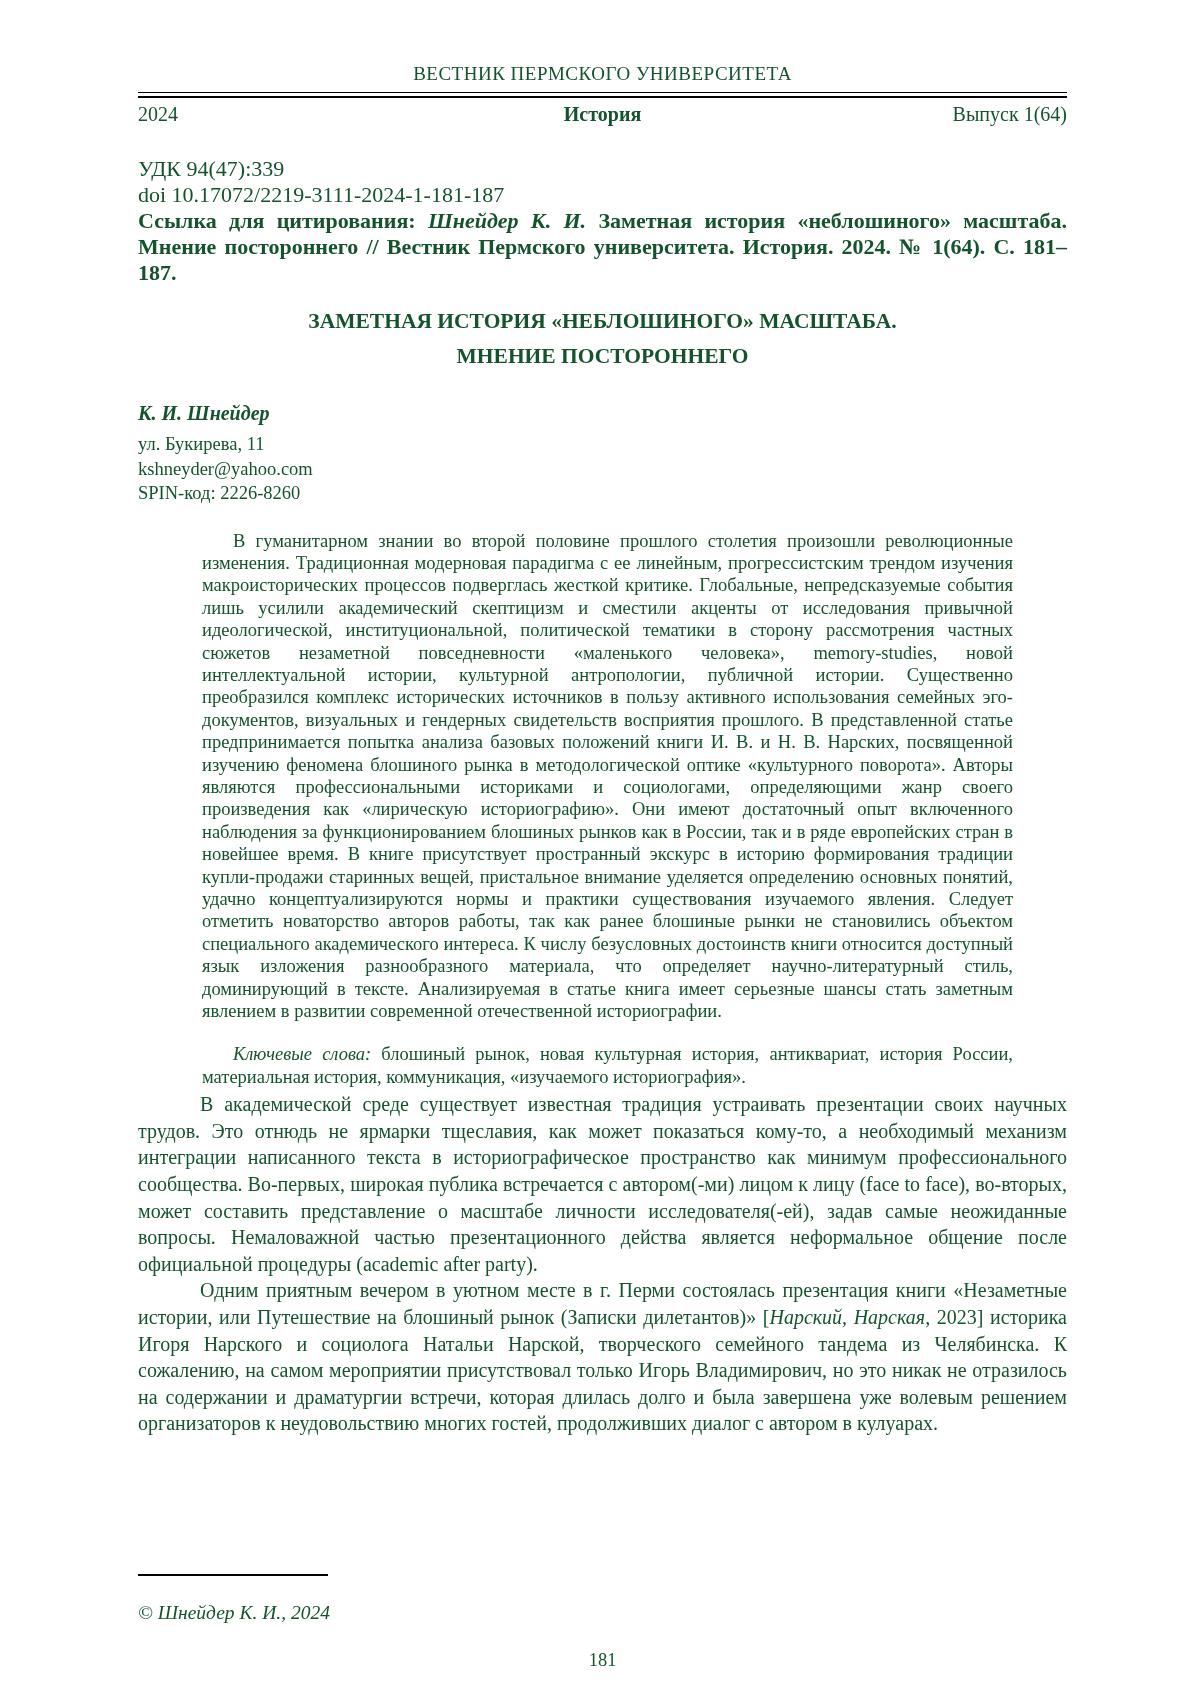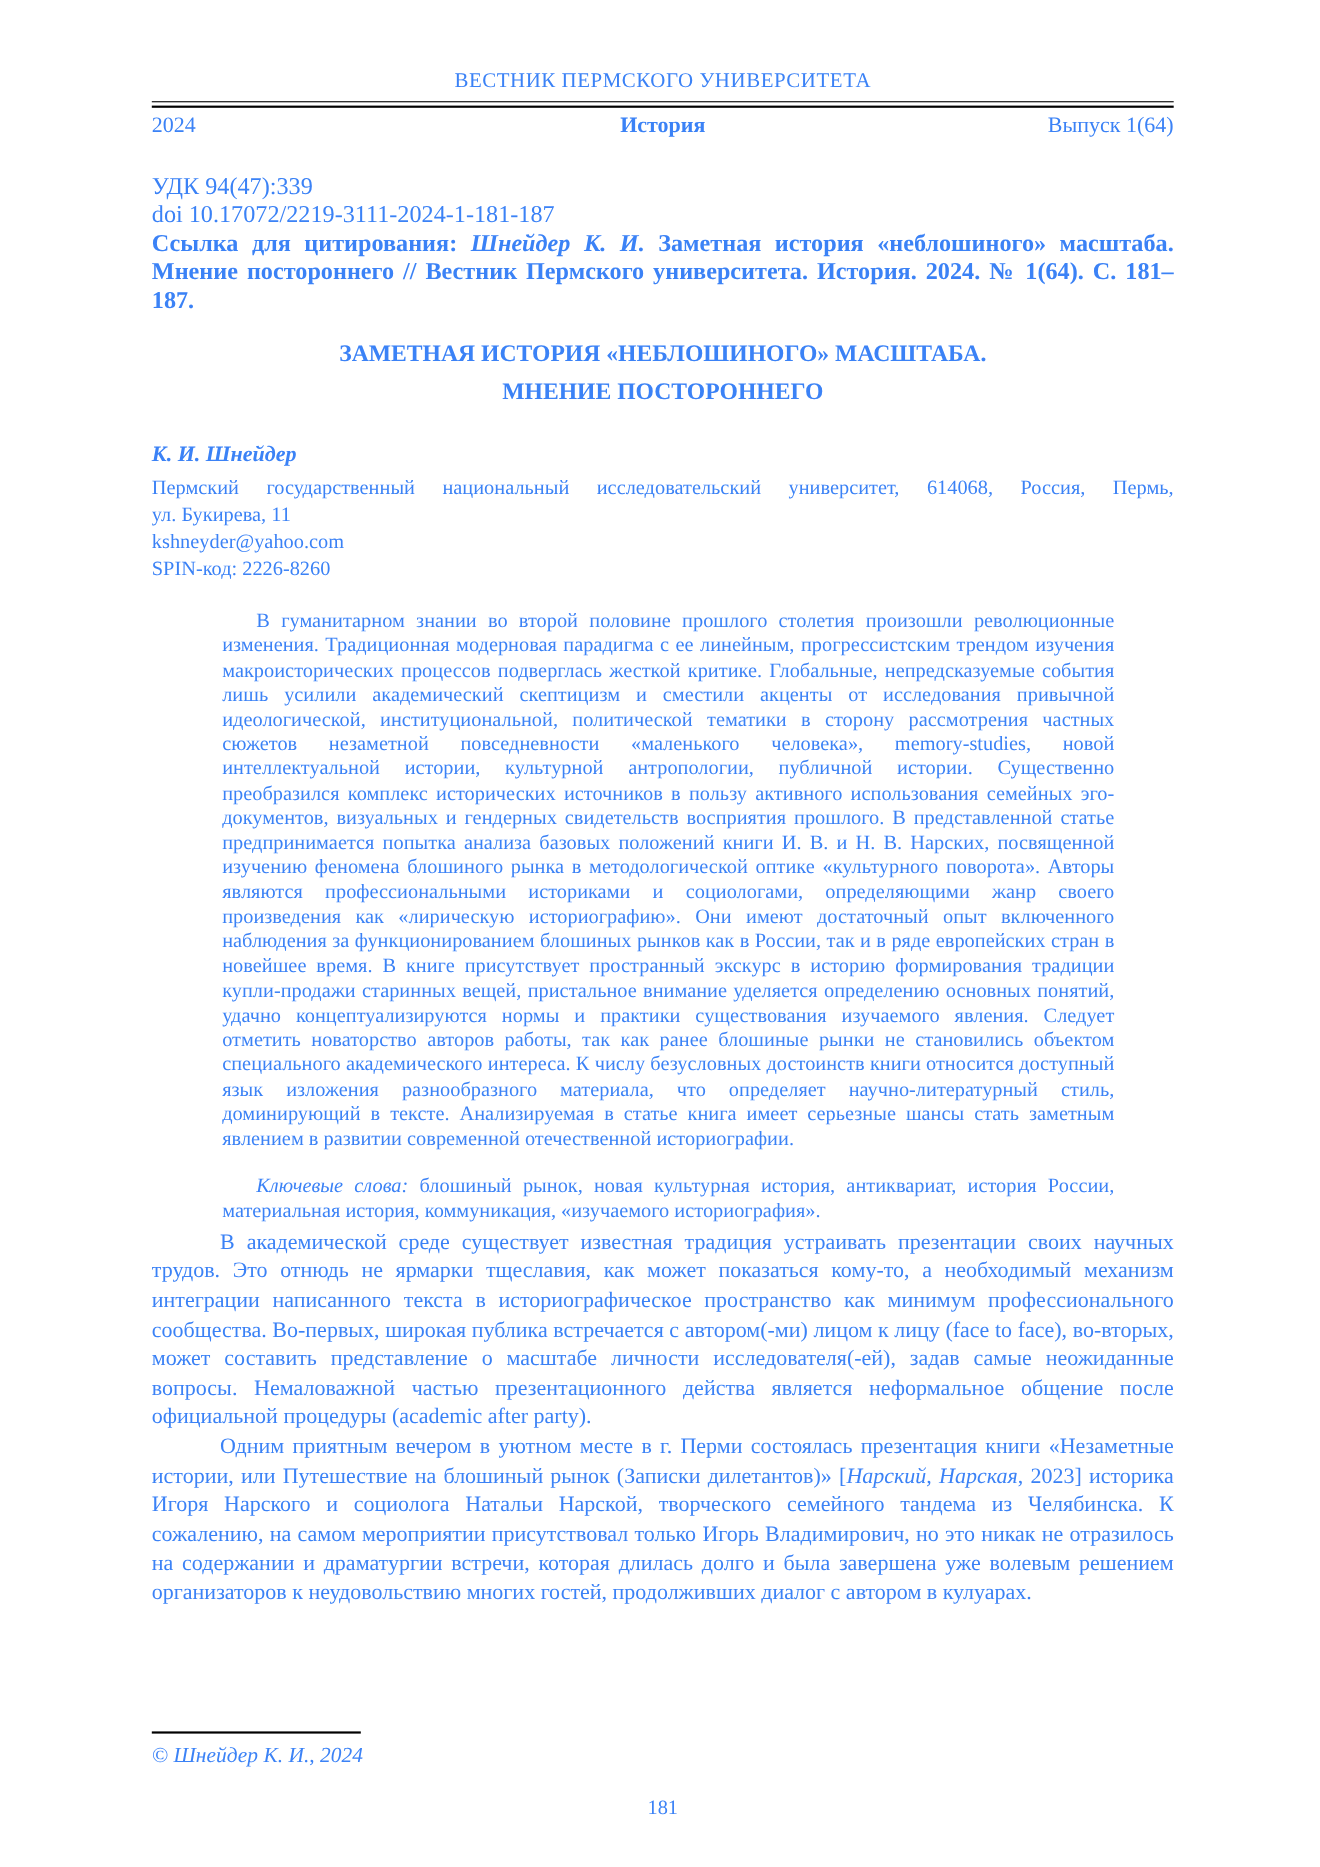--- a/index.html
+++ b/index.html
@@ -1,21 +1,21 @@
 <!DOCTYPE html>
 <html lang="ru"><head>
 <meta charset="utf-8">
 <style>
   html, body { margin: 0; padding: 0; background: #ffffff; }
   .page {
     position: relative;
     width: 1200px;
     height: 1697px;
     background: #ffffff;
-    color: #3b82f6;
+    color: #14532d;
     font-family: "Liberation Serif", serif;
     box-sizing: border-box;
     padding: 62px 133px 0 138px;
     overflow: hidden;
   }
   .italic { font-style: italic; }
 
   
   .journal-title {
     text-align: center;
@@ -83,21 +83,21 @@
     margin: 0;
     font-size: 20px;
     line-height: 26.6px;
     text-align: justify;
     text-indent: 62px;
   }
 
   
   .footer { position: absolute; left: 138px; right: 133px; top: 1574px; }
   .footnote-rule { width: 190px; height: 0; border-top: 2px solid #000; }
-  .copyright { margin-top: 8px; font-style: italic; font-size: 19.5px; line-height: 26px; }
+  .copyright { margin-top: 24px; font-style: italic; font-size: 19.5px; line-height: 26px; }
   .page-num { margin-top: 22px; text-align: center; font-size: 18.5px; line-height: 24px; }
 </style>
 </head>
 <body>
 
 <div class="page">
 
   <header>
     <div class="journal-title">ВЕСТНИК ПЕРМСКОГО УНИВЕРСИТЕТА</div>
     <div class="double-rule"></div>
@@ -115,21 +115,20 @@
   </section>
 
   <h1 class="article-title">
     <span class="title-line">ЗАМЕТНАЯ ИСТОРИЯ «НЕБЛОШИНОГО» МАСШТАБА.</span>
     <span class="title-line">МНЕНИЕ ПОСТОРОННЕГО</span>
   </h1>
 
   <div class="author">К. И. Шнейдер</div>
 
   <div class="affiliation">
-    <span class="just-line">Пермский государственный национальный исследовательский университет, 614068, Россия, Пермь,</span>
     <span class="plain-line">ул. Букирева, 11</span>
     <span class="plain-line">kshneyder@yahoo.com</span>
     <span class="plain-line">SPIN-код: 2226-8260</span>
   </div>
 
   <p class="abstract">В гуманитарном знании во второй половине прошлого столетия произошли революционные изменения. Традиционная модерновая парадигма с ее линейным, прогрессистским трендом изучения макроисторических процессов подверглась жесткой критике. Глобальные, непредсказуемые события лишь усилили академический скептицизм и сместили акценты от исследования привычной идеологической, институциональной, политической тематики в сторону рассмотрения частных сюжетов незаметной повседневности «маленького человека», memory-studies, новой интеллектуальной истории, культурной антропологии, публичной истории. Существенно преобразился комплекс исторических источников в пользу активного использования семейных эго-документов, визуальных и гендерных свидетельств восприятия прошлого. В представленной статье предпринимается попытка анализа базовых положений книги И. В. и Н. В. Нарских, посвященной изучению феномена блошиного рынка в методологической оптике «культурного поворота». Авторы являются профессиональными историками и социологами, определяющими жанр своего произведения как «лирическую историографию». Они имеют достаточный опыт включенного наблюдения за функционированием блошиных рынков как в России, так и в ряде европейских стран в новейшее время. В книге присутствует пространный экскурс в историю формирования традиции купли-продажи старинных вещей, пристальное внимание уделяется определению основных понятий, удачно концептуализируются нормы и практики существования изучаемого явления. Следует отметить новаторство авторов работы, так как ранее блошиные рынки не становились объектом специального академического интереса. К числу безусловных достоинств книги относится доступный язык изложения разнообразного материала, что определяет научно-литературный стиль, доминирующий в тексте. Анализируемая в статье книга имеет серьезные шансы стать заметным явлением в развитии современной отечественной историографии.</p>
 
   <p class="keywords"><span class="italic">Ключевые слова:</span><span> блошиный рынок, новая культурная история, антиквариат, история России, материальная история, коммуникация, «изучаемого историография».</span></p>
 
   <section class="body-text">

